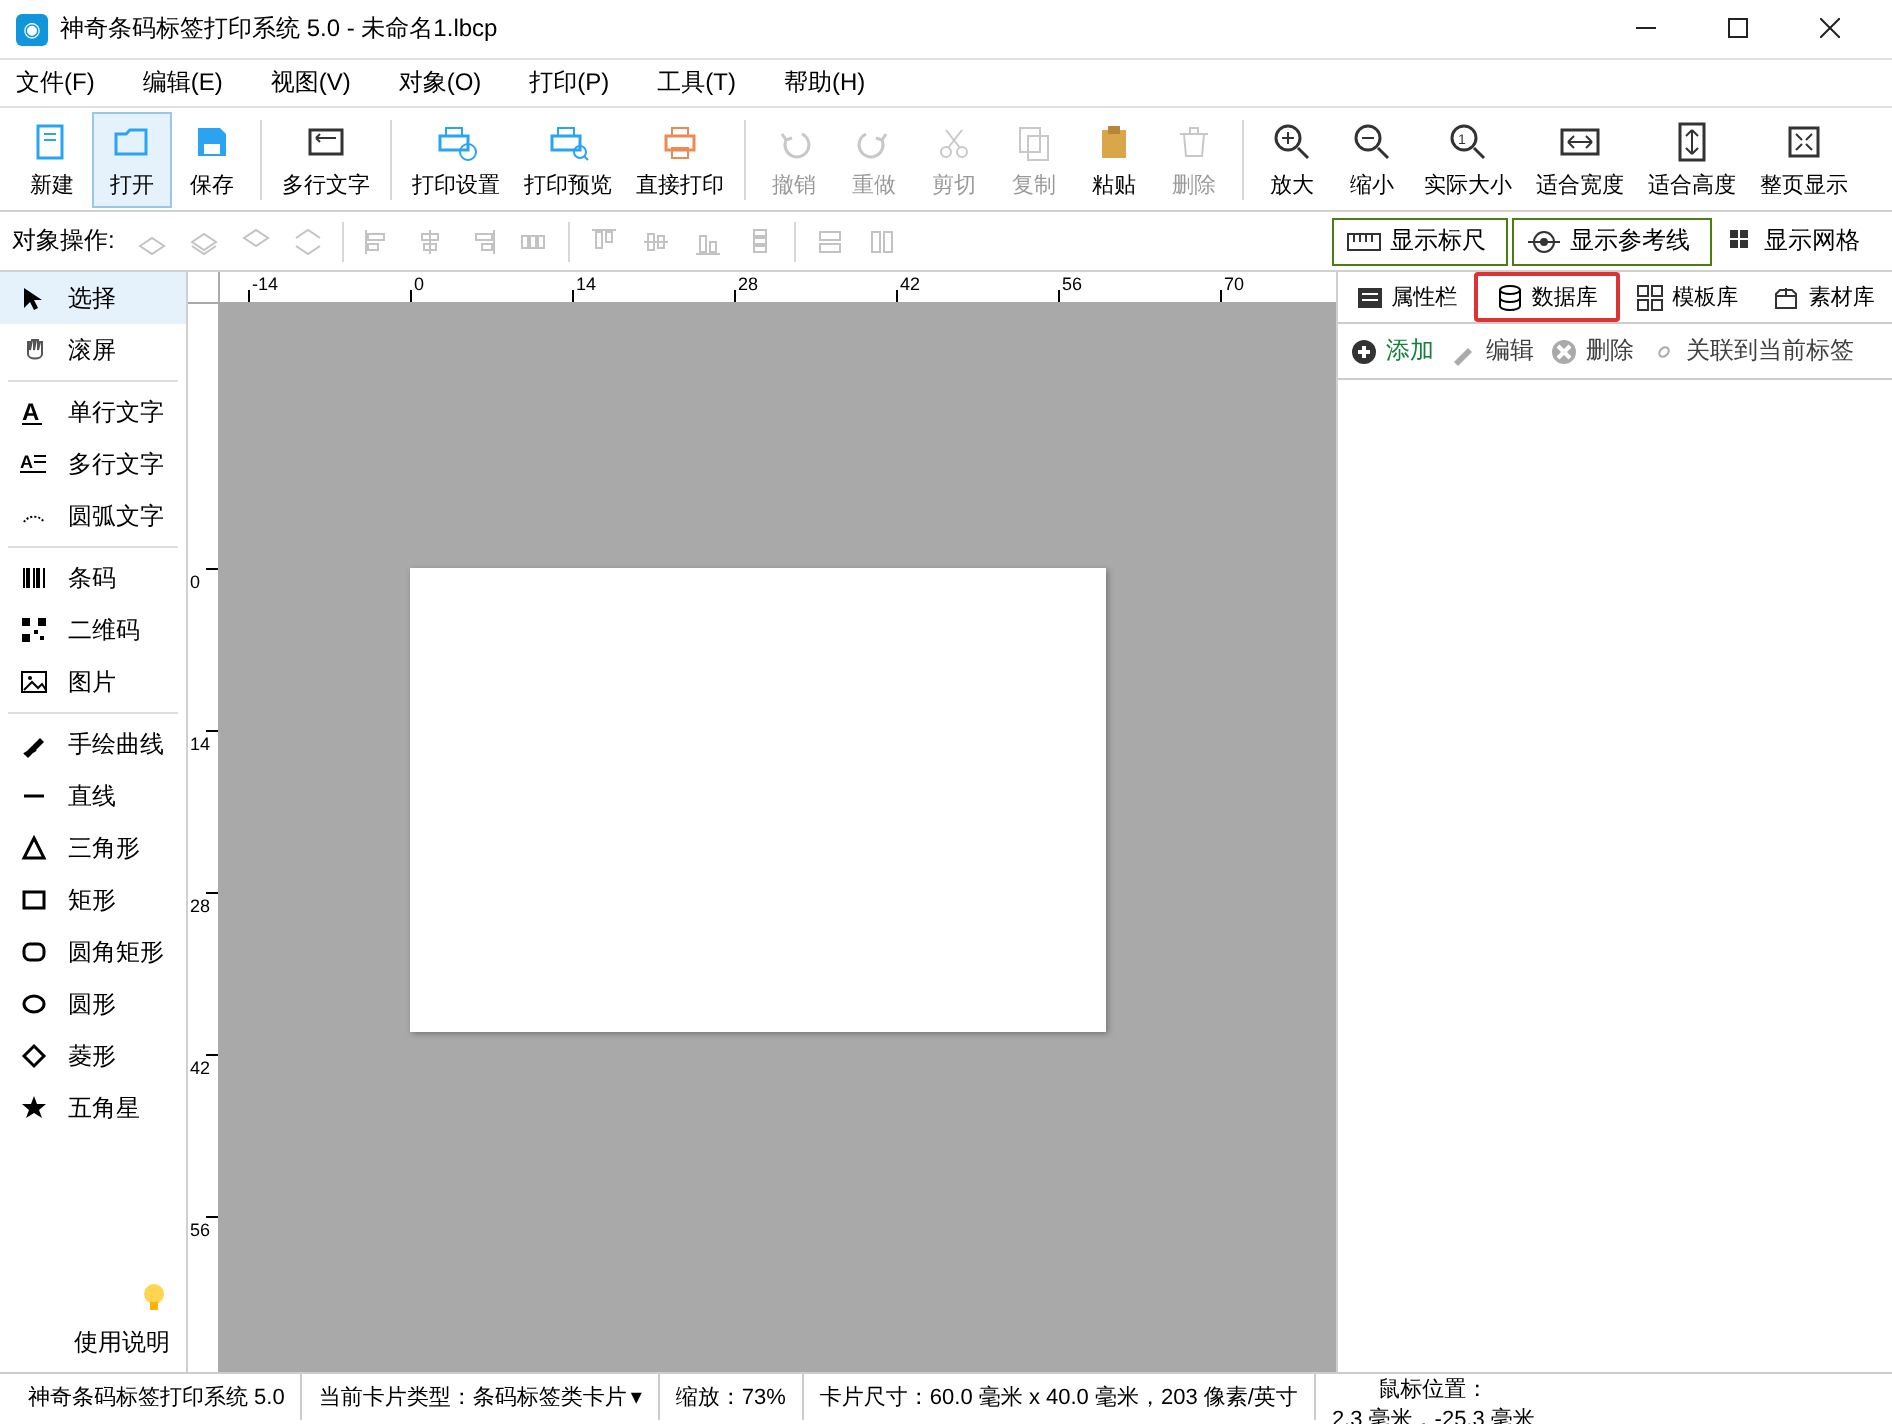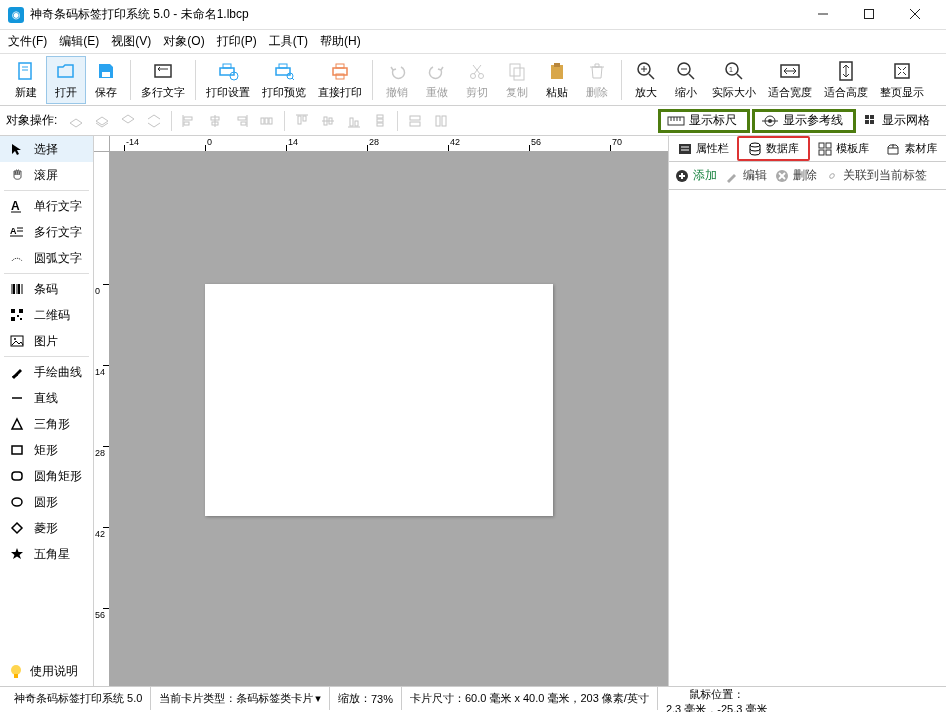--- a/index.html
+++ b/index.html
@@ -4,47 +4,47 @@
 <style>
 * { box-sizing: border-box; margin: 0; padding: 0; font-family: "Microsoft YaHei", sans-serif; }
 body { width: 946px; height: 712px; background: #fff; overflow: hidden; font-size: 12px; position: relative; }
 
 .titlebar { height: 30px; display: flex; align-items: center; padding: 0 8px; border-bottom: 1px solid #e0e0e0; }
 .titlebar .app-icon { width: 16px; height: 16px; background: #1296db; border-radius: 3px; margin-right: 6px; display:flex;align-items:center;justify-content:center;color:#fff;font-size:10px; }
 .titlebar .title { flex: 1; font-size: 12px; }
 .titlebar .win-btn { width: 46px; height: 30px; display: flex; align-items: center; justify-content: center; margin-top:-1px; }
 .titlebar .win-btn svg { stroke: #222; }
 
-.menubar { height: 24px; display: flex; align-items: center; padding: 0 8px; gap: 12px; border-bottom: 1px solid #e0e0e0; }
+.menubar { height: 24px; display: flex; align-items: center; padding: 0 8px; gap: 24px; border-bottom: 1px solid #e0e0e0; }
 .menubar span { font-size: 12px; cursor: default; }
 
 .maintoolbar { height: 52px; display: flex; align-items: center; padding: 2px 6px; border-bottom: 1px solid #d0d0d0; gap: 0; }
 .tb-btn { display: flex; flex-direction: column; align-items: center; justify-content: center; padding: 2px 6px; min-width: 40px; height: 48px; cursor: pointer; }
 .tb-btn.selected { background: #e6f2fb; border: 1px solid #99c7e8; }
 .tb-btn .ic { height: 24px; display:flex; align-items:center; justify-content:center; }
 .tb-btn .lbl { font-size: 11px; margin-top: 2px; }
 .tb-sep { width: 1px; height: 40px; background: #d8d8d8; margin: 0 4px; }
 
 .subtoolbar { height: 30px; display: flex; align-items: center; padding: 0 6px; border-bottom: 1px solid #d0d0d0; gap: 4px; }
 .subtoolbar .lbl { font-size: 12px; margin-right: 4px; }
 .sm-btn { width: 22px; height: 22px; display:flex; align-items:center; justify-content:center; opacity: 0.35; }
 .sm-sep { width:1px; height:20px; background:#d8d8d8; margin:0 2px; }
 .right-display { margin-left: auto; display: flex; gap: 2px; align-items:center; }
-.disp-btn { display: flex; align-items: center; padding: 2px 6px; border: 3px solid #4d7c0f; height: 24px; gap: 4px; background:#fff;}
+.disp-btn { display: flex; align-items: center; padding: 2px 6px; border: 1px solid #4d7c0f; height: 24px; gap: 4px; background:#fff;}
 .disp-btn .lbl { font-size: 12px; }
 .disp-btn.flat{border:none;}
 
 .workarea { display: flex; height: 550px; }
 .left-tools { width: 94px; border-right: 1px solid #d0d0d0; background: #fff; display:flex; flex-direction:column; }
 .tool { display: flex; align-items: center; padding: 4px 8px; gap: 8px; height: 26px; cursor:pointer;}
 .tool.active { background: #e6f2fb; }
 .tool .ic { width:18px; display:flex; align-items:center; justify-content:center;}
 .tool .lbl { font-size: 12px; }
 .tool-sep { height:1px; background:#ddd; margin: 2px 4px; }
-.help-btn { margin-top: auto; display:flex; align-items:flex-end; padding:6px 8px; gap:6px; }
+.help-btn { margin-top: auto; display:flex; align-items:flex-end; padding:6px 8px; gap:6px;flex-direction:column; }
 
 .canvas-wrap { flex: 1; display: flex; flex-direction: column; background:#fff;}
 .ruler-corner-row { display: flex; height: 16px; }
 .ruler-corner { width: 16px; height: 16px; border-right:1px solid #aaa; border-bottom:1px solid #aaa; background:#fff;}
 .h-ruler { flex:1; height:16px; border-bottom:1px solid #aaa; background:#fff; position:relative; overflow:hidden; font-size:9px; }
 .canvas-body { flex:1; display:flex; }
 .v-ruler { width:16px; border-right:1px solid #aaa; background:#fff; position:relative; overflow:hidden; font-size:9px;}
 .canvas-area { flex:1; background:#a9a9a9; position:relative; overflow:hidden; }
 .page { position:absolute; background:#fff; box-shadow: 1px 1px 3px rgba(0,0,0,0.3); left:95px; top:132px; width:348px; height:232px; }
 

